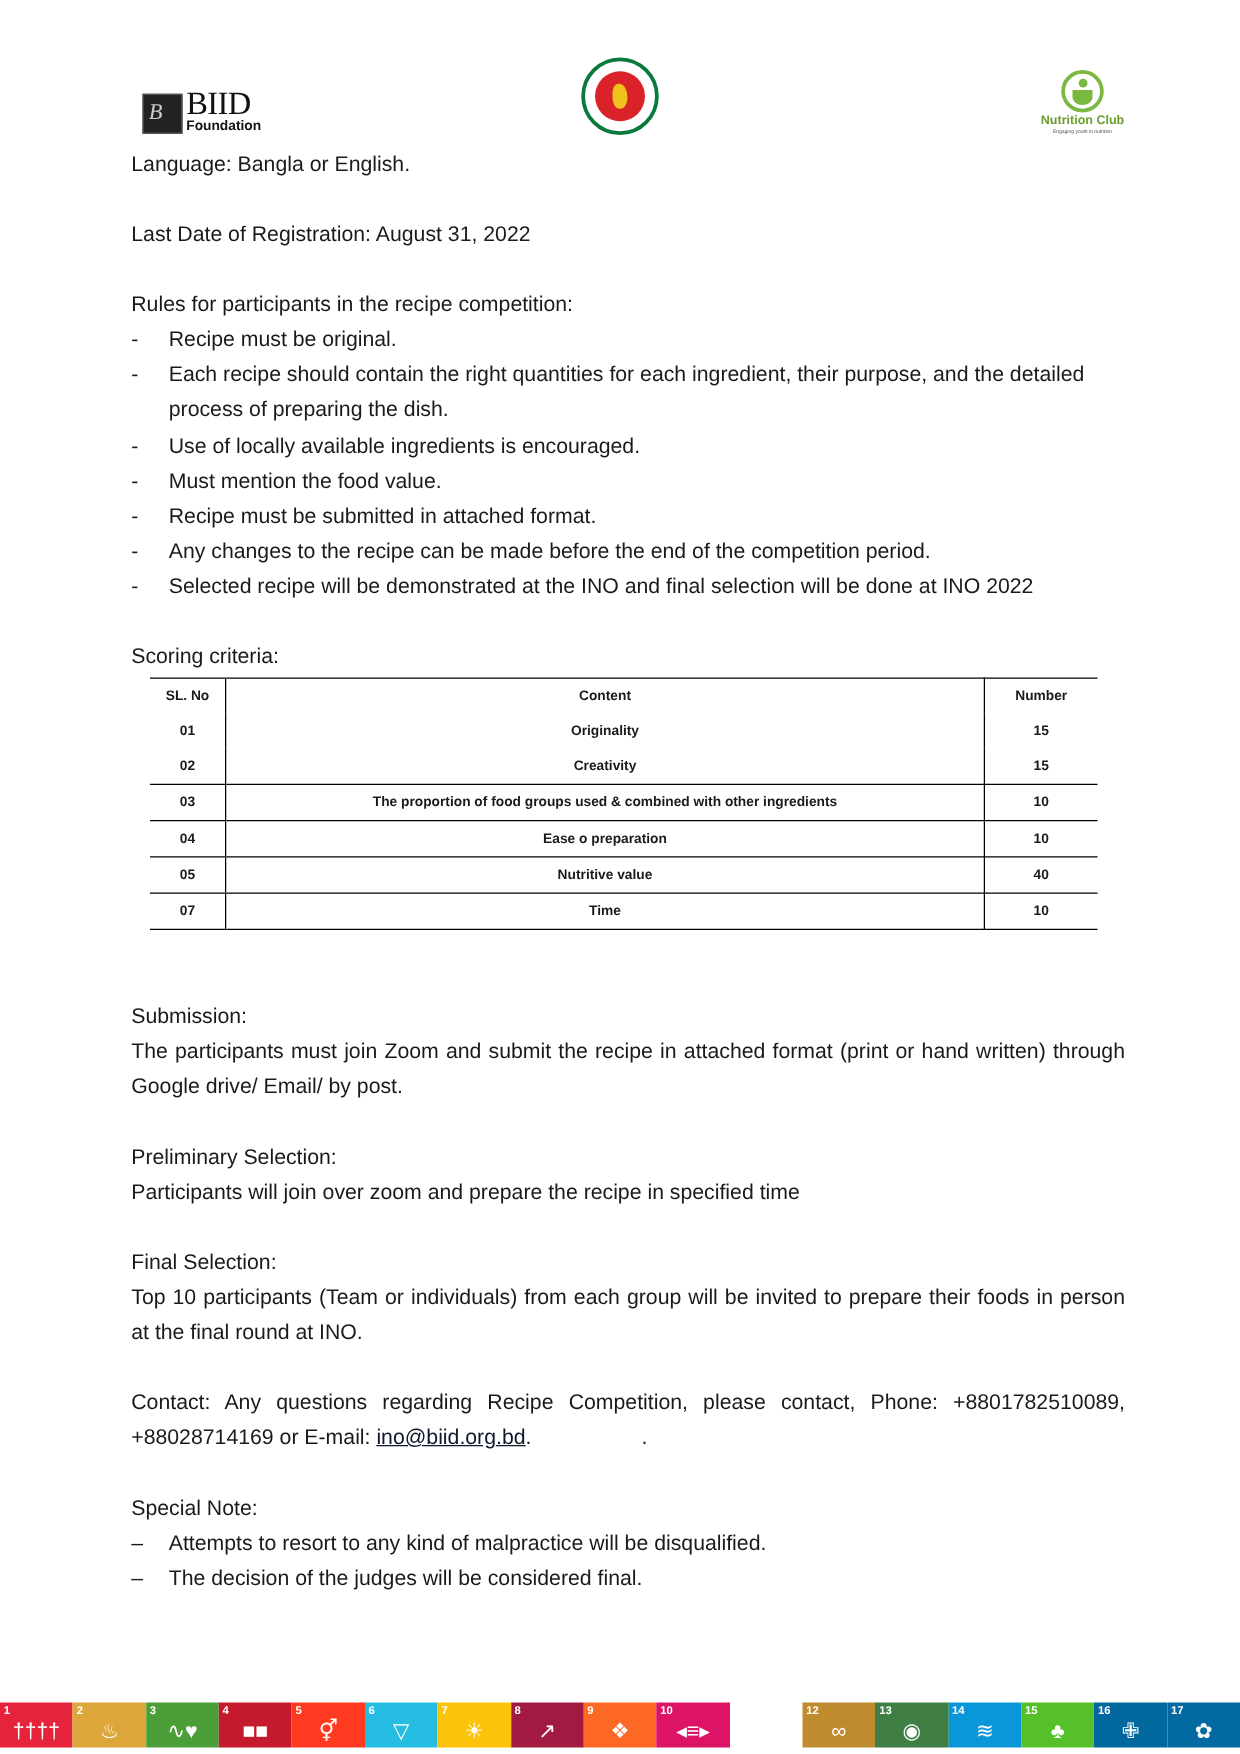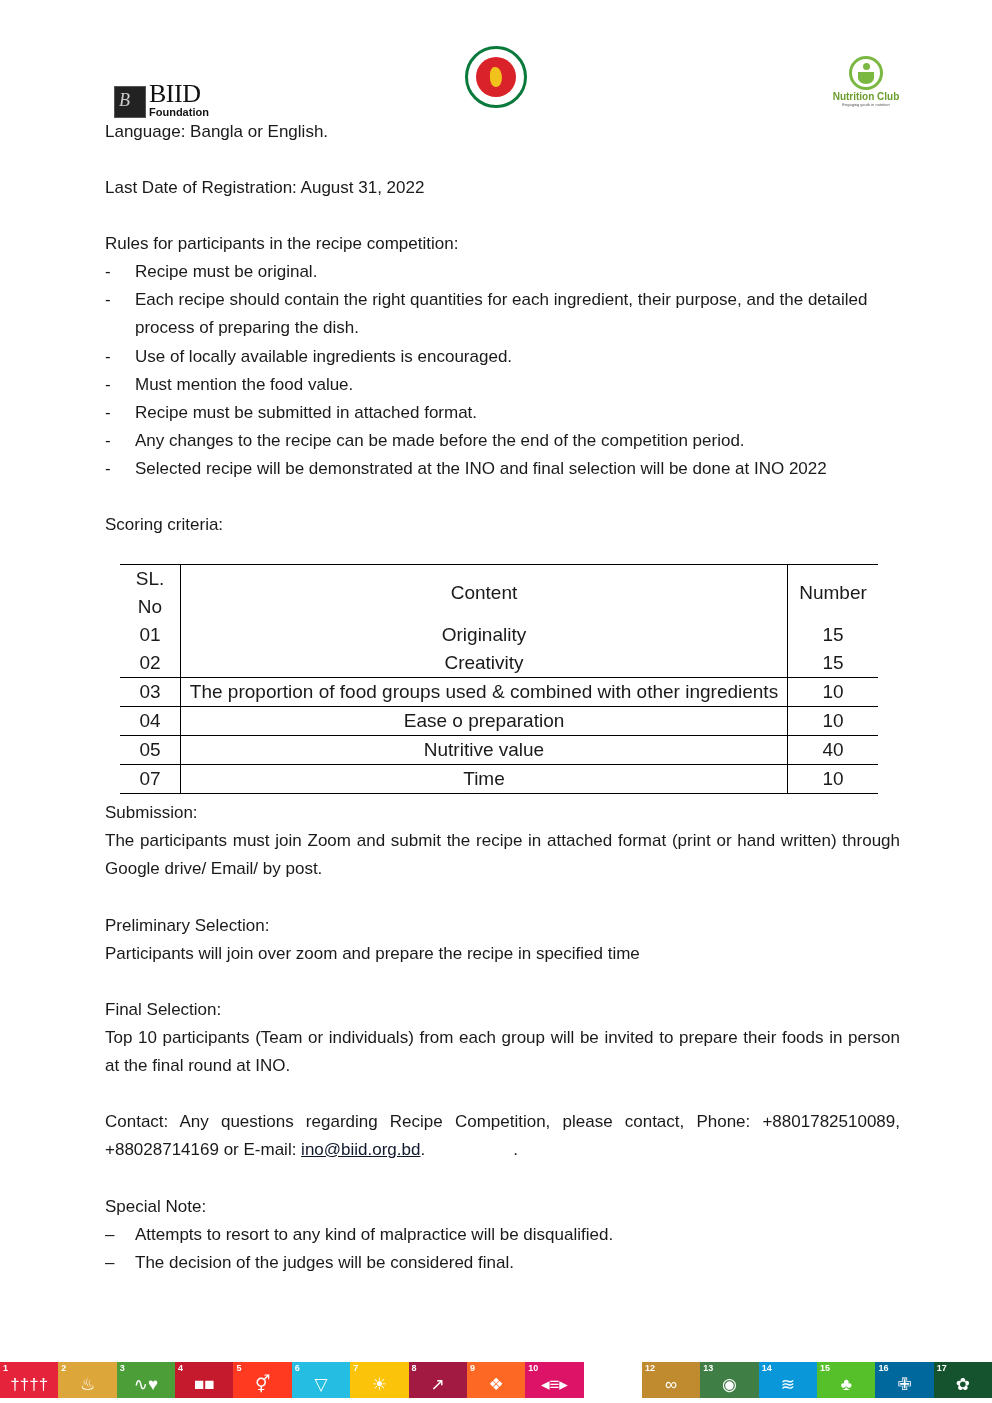--- a/index.html
+++ b/index.html
@@ -3,41 +3,41 @@
 <meta charset="utf-8">
 <style>
   html, body { margin:0; padding:0; background:#fff; }
   body { width:992px; height:1403px; position:relative; overflow:hidden;
          font-family:"Liberation Sans", sans-serif; color:#1a1a1a; }
   .page { position:absolute; left:0; top:0; width:992px; height:1403px; }
   .logo-biid { position:absolute; left:114px; top:70px; display:flex; align-items:flex-end; }
   .biid-mark { width:30px; height:30px; background:#222; border:1px solid #555; position:relative; }
   .biid-mark span { position:absolute; left:4px; top:3px; color:#ccc; font-family:"Liberation Serif", serif; font-style:italic; font-size:18px; }
   .biid-text { margin-left:3px; line-height:1; }
-  .biid-big { font-family:"Liberation Serif", serif; font-size:26px; color:#111; letter-spacing:-0.5px;margin-top:11px; }
+  .biid-big { font-family:"Liberation Serif", serif; font-size:26px; color:#111; letter-spacing:-0.5px; }
   .biid-small { font-size:11px; color:#111; font-weight:bold; }
   .logo-gov { position:absolute; left:465px; top:46px; width:62px; height:62px; border-radius:50%;
               border:3px solid #0a7a3c; background:#fff; box-sizing:border-box; }
   .logo-gov .inner { position:absolute; left:8px; top:8px; width:40px; height:40px; border-radius:50%; background:#d9222a; }
   .logo-gov .map { position:absolute; left:14px; top:10px; width:12px; height:20px; background:#f1c21b; border-radius:40% 60% 50% 50%; }
   .logo-nc { position:absolute; left:830px; top:56px; width:72px; text-align:center; }
   .nc-circle { width:34px; height:34px; border-radius:50%; border:3px solid #7bb842; margin:0 auto; box-sizing:border-box; position:relative; }
   .nc-circle .fig { position:absolute; left:11px; top:4px; width:7px; height:7px; border-radius:50%; background:#7bb842; }
   .nc-circle .leaf { position:absolute; left:6px; top:13px; width:16px; height:12px; background:#7bb842; border-radius:0 0 50% 50%; }
   .nc-title { font-size:10px; font-weight:bold; color:#6b9e2e; margin-top:1px; white-space:nowrap; }
   .nc-sub { font-size:4px; color:#555; white-space:nowrap; }
 
   .text { position:absolute; left:105px; font-size:17px; line-height:28px; white-space:nowrap; }
   .just { white-space:normal; width:795px; text-align:justify; text-align-last:left; }
   .bullet { position:absolute; left:105px; font-size:17px; line-height:28px; }
   .bullet .dash { position:absolute; left:0; width:20px; }
   .bullet .btxt { position:absolute; left:30px; width:760px; white-space:normal; }
   a.link { color:#0f172a; text-decoration:underline; }
 
-  table.score { position:absolute; left:120px; top:564px; border-collapse:collapse; font-size:19px; }
+  table.score { position:absolute; left:120px; top:542px; border-collapse:collapse; font-size:11px;font-weight:bold; }
   table.score td { height:28px; padding:0 4px; text-align:center; line-height:28px; }
   table.score td.c1 { width:52px; }
   table.score td.c2 { width:598px; border-left:1px solid #000; border-right:1px solid #000; }
   table.score td.c3 { width:82px; }
   table.score tr.bt td { border-top:1px solid #000; }
   table.score tr.bb td { border-bottom:1px solid #000; }
 
   .sdg { position:absolute; left:0; top:1362px; width:992px; height:36px; display:flex; }
   .sdg-tile { flex:1; position:relative; color:#fff; }
   .sdg-tile .num { position:absolute; left:3px; top:1px; font-size:9px; font-weight:bold; }
@@ -224,18 +224,18 @@
         <span class="ico">≋</span>
       </div>
       <div class="sdg-tile" style="background: rgb(86, 192, 43);">
         <span class="num">15</span>
         <span class="ico">♣</span>
       </div>
       <div class="sdg-tile" style="background: rgb(0, 104, 157);">
         <span class="num">16</span>
         <span class="ico">✙</span>
       </div>
-      <div class="sdg-tile" style="background: #14532d;">
+      <div class="sdg-tile" style="background: #0369a1;">
         <span class="num">17</span>
         <span class="ico">✿</span>
       </div>
     </div>
 </div>
 
 </body></html>

